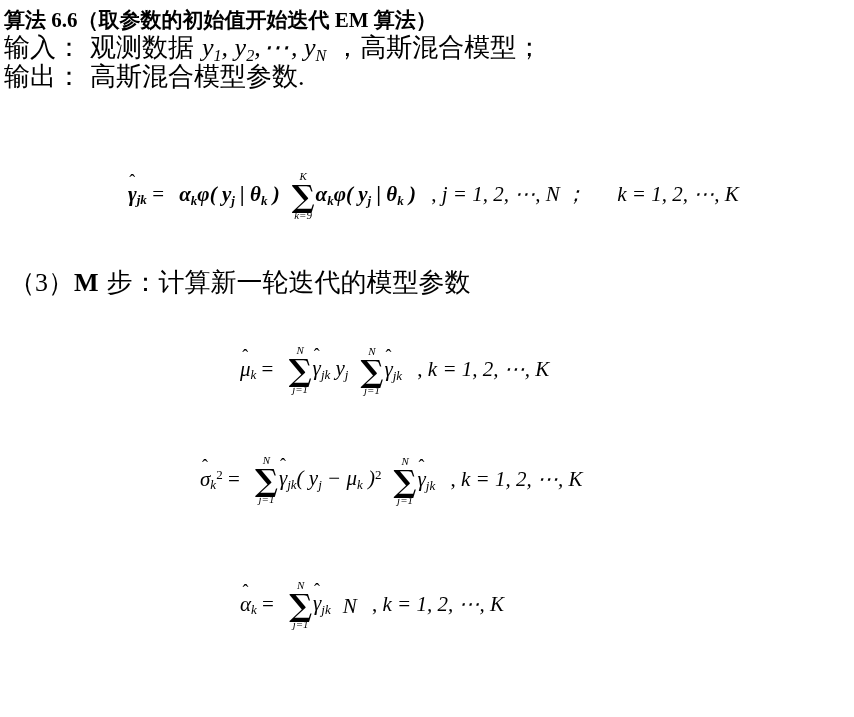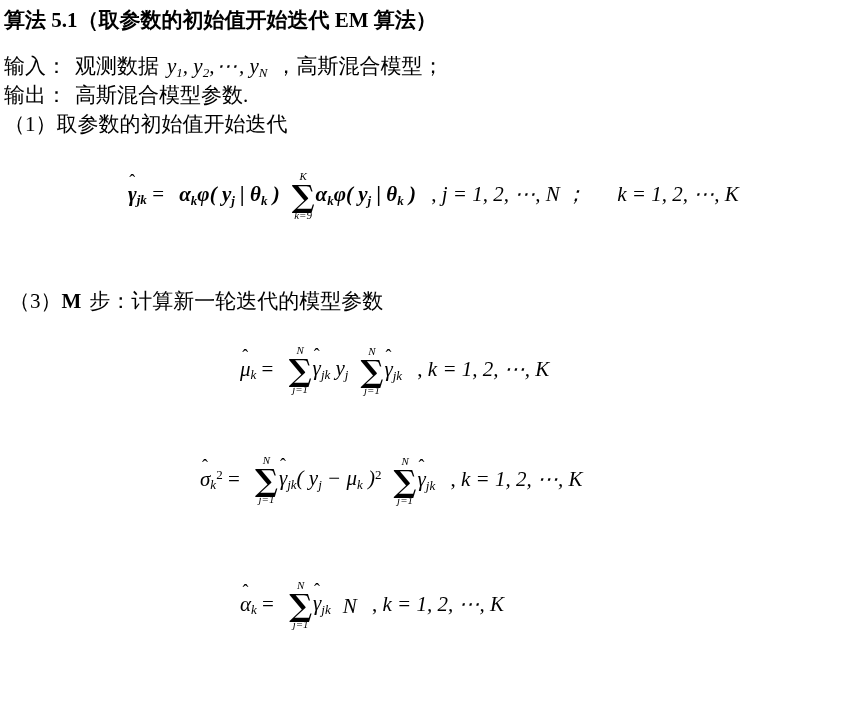--- a/index.html
+++ b/index.html
@@ -14,24 +14,23 @@
     color: #000000;
     overflow: hidden;
   }
   .page {
     position: relative;
     width: 854px;
     height: 717px;
     padding: 0;
   }
   .line {
-    font-size: 21px;
+    font-size: 26px;
     line-height: 1.0;
     white-space: nowrap;
-    margin-top: 21px;
   }
   .algo-title {
     position: absolute;
     left: 4px;
     top: 6px;
     font-weight: bold;
     font-size: 21px;
     letter-spacing: 0px;
   }
   .l-input  { position: absolute; left: 4px; top: 35px; }
@@ -126,32 +125,31 @@
   }
   .cond2 { margin-left: 26px; }
   .spacer-sm { display: inline-block; width: 8px; }
 </style>
 </head>
 <body>
 
 <div class="page">
 
   <div class="algo-title">
-    <span>算法 5.1</span><span>（取参数的初始值开始迭代 EM 算法）</span>
+    <span>算法 6.6</span><span>（取参数的初始值开始迭代 EM 算法）</span>
   </div>
 
   <div class="line l-input">
     <span>输入：</span><span class="spacer-sm"></span><span>观测数据</span><span class="spacer-sm"></span><span class="mi">y<sub>1</sub>, y<sub>2</sub>, ⋯ , y<sub>N</sub></span><span class="spacer-sm"></span><span>，高斯混合模型；</span>
   </div>
 
   <div class="line l-output">
     <span>输出：</span><span class="spacer-sm"></span><span>高斯混合模型参数.</span>
   </div>
 
-  <div class="line l-step1">（1）取参数的初始值开始迭代</div>
 
 
   <div class="eq eq-gamma">
     <span class="hat-wrap"><span class="hat">ˆ</span><span class="bmi">γ</span></span><span class="bmi" style="font-size:0.62em; vertical-align:-0.28em;">jk</span>
     <span>=</span>
     <span class="frac">
       <span class="num"><span class="bmi">α<sub>k</sub>φ( y<sub>j</sub> | θ<sub>k</sub> )</span></span>
       <span class="bar"></span>
       <span class="den"><span class="sum">
             <span class="lim">K</span>

